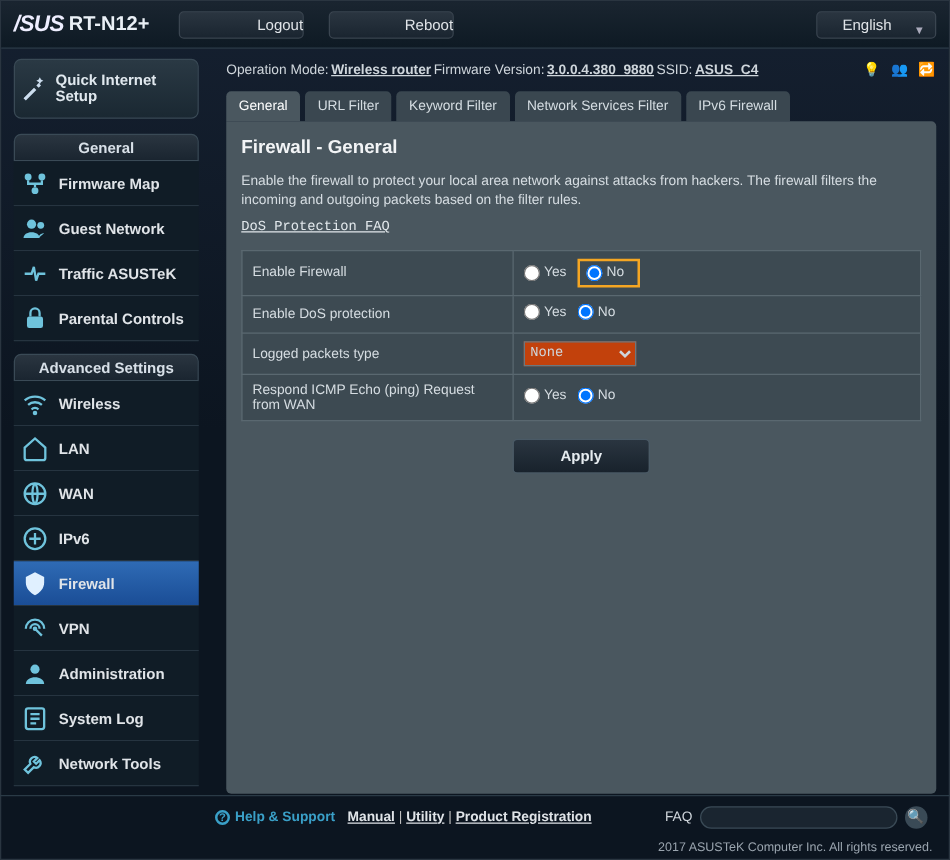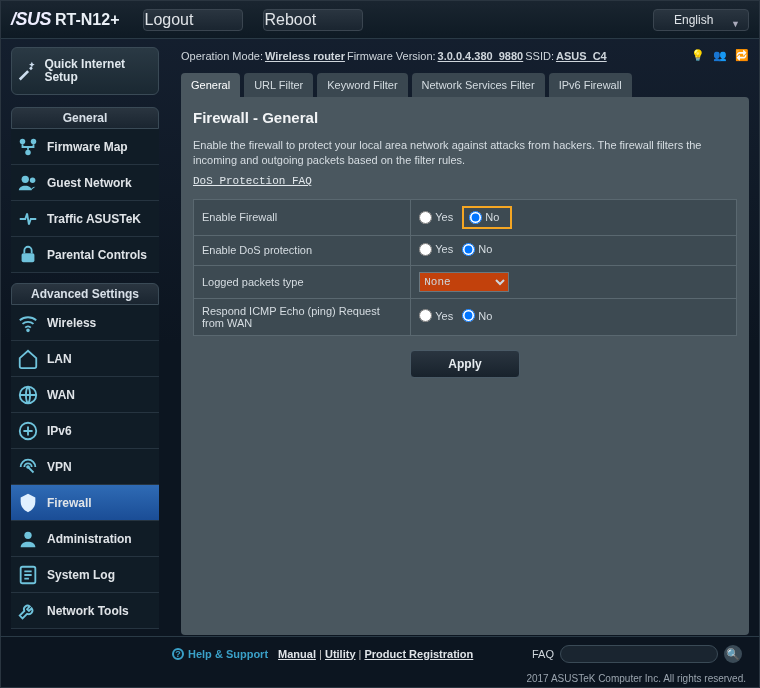--- a/index.html
+++ b/index.html
@@ -42,22 +42,22 @@
     font-weight: bold;
     margin-right: 24px;
   }
   .topbtn {
     width: 100px;
     height: 22px;
     background: linear-gradient(to bottom, #2a3540, #1a2530);
     border: 1px solid #3a4550;
     border-radius: 4px;
     color: #e0e4e8;
-    font-size: 16px;
-    text-align: left;
+    font-size: 12px;
+    text-align: right;
     line-height: 20px;
     margin-right: 20px;
     cursor: pointer;
   }
   .lang-select {
     margin-left: auto;
     width: 96px;
     height: 22px;
     background: linear-gradient(to bottom, #2a3540, #1a2530);
     border: 1px solid #3a4550;
@@ -442,37 +442,37 @@
       </div>
       <div class="sidebar-item">
         <span class="icon">
             <svg viewBox="0 0 24 24" fill="none" stroke="currentColor" stroke-width="2">
               <circle cx="12" cy="12" r="9"></circle>
               <path d="M7 12h10M12 7v10"></path>
             </svg>
           </span>
         <span class="label">IPv6</span>
       </div>
+      <div class="sidebar-item active">
+        <span class="icon">
+            <svg viewBox="0 0 24 24" fill="currentColor">
+              <path d="M12 2l8 4v5c0 5-3.5 9-8 11-4.5-2-8-6-8-11V6z"></path>
+            </svg>
+          </span>
+        <span class="label">Firewall</span>
+      </div>
       <div class="sidebar-item">
         <span class="icon">
             <svg viewBox="0 0 24 24" fill="none" stroke="currentColor" stroke-width="2">
               <path d="M4 12a8 8 0 0116 0M8 12a4 4 0 018 0"></path>
               <circle cx="12" cy="12" r="1" fill="currentColor"></circle>
               <path d="M12 12l6 6"></path>
             </svg>
           </span>
         <span class="label">VPN</span>
-      </div>
-      <div class="sidebar-item active">
-        <span class="icon">
-            <svg viewBox="0 0 24 24" fill="currentColor">
-              <path d="M12 2l8 4v5c0 5-3.5 9-8 11-4.5-2-8-6-8-11V6z"></path>
-            </svg>
-          </span>
-        <span class="label">Firewall</span>
       </div>
       <div class="sidebar-item">
         <span class="icon">
             <svg viewBox="0 0 24 24" fill="currentColor">
               <circle cx="12" cy="8" r="4"></circle>
               <path d="M4 21c0-4 4-6 8-6s8 2 8 6"></path>
             </svg>
           </span>
         <span class="label">Administration</span>
       </div>

